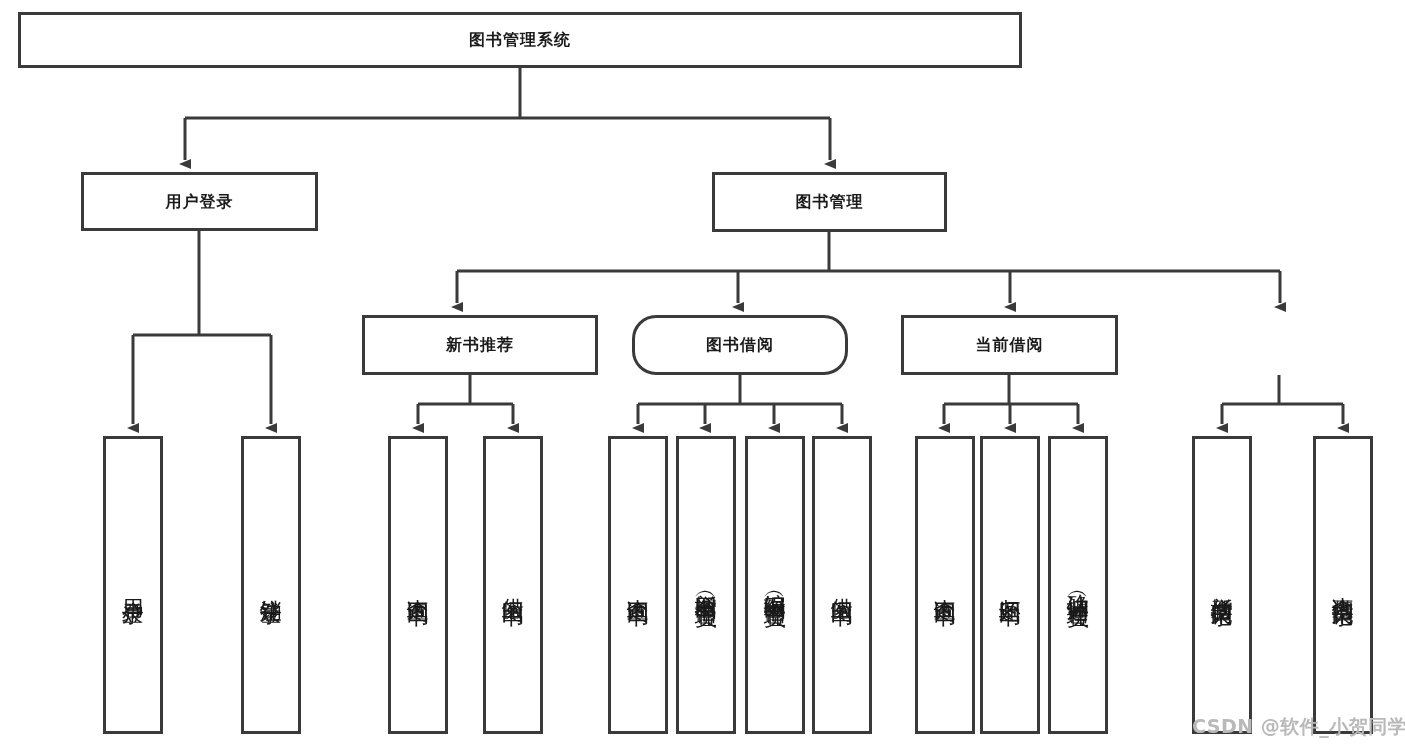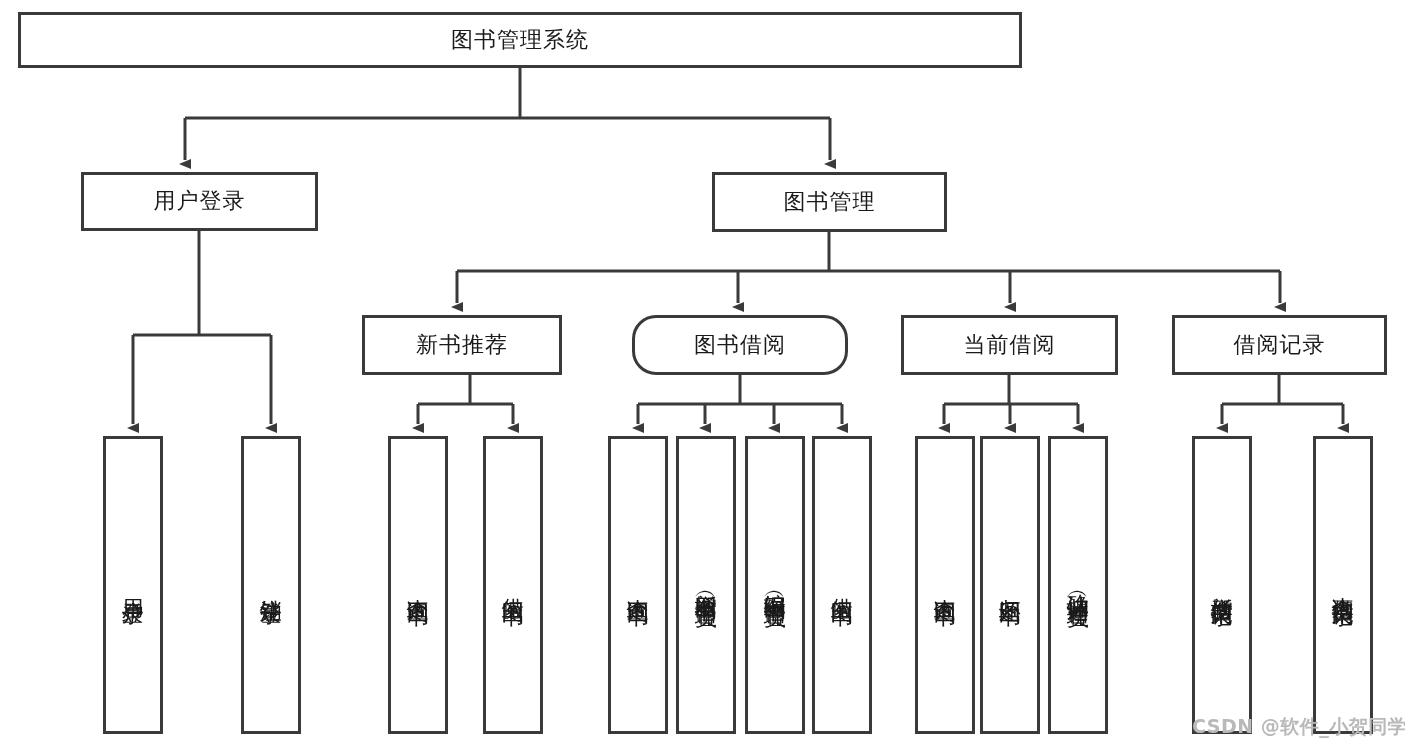--- a/index.html
+++ b/index.html
@@ -21,23 +21,24 @@
     position: absolute;
     box-sizing: border-box;
     border: 3px solid #3a3a3a;
     background: #ffffff;
     display: flex;
     align-items: center;
     justify-content: center;
     color: #1a1a1a;
   }
   .node-h {
-    font-size: 22px;
+    font-size: 16px;
     letter-spacing: 1px;
     line-height: 1.2;
+    font-weight: bold;
   }
   .node-v {
     writing-mode: vertical-rl;
     text-orientation: upright;
     font-size: 22px;
     line-height: 1.35;
     letter-spacing: 2px;
     padding: 6px 0;
     text-align: center;
   }
@@ -113,24 +114,23 @@
       <path d="M1222,404 L1222,424" marker-end="url(#arrow)"></path>
       <path d="M1343,404 L1343,424" marker-end="url(#arrow)"></path>
     </g>
   </svg>
 
   <div class="node node-h" style="left:18px; top:12px; width:1004px; height:56px;">图书管理系统</div>
 
   <div class="node node-h" style="left:81px; top:172px; width:237px; height:59px;">用户登录</div>
   <div class="node node-h" style="left:712px; top:172px; width:235px; height:60px;">图书管理</div>
 
-  <div class="node node-h" style="left:362px; top:315px; width:200px; height:60px;">新书推荐</div>
+  <div class="node node-h" style="left:362px; top:315px; width:236px; height:60px;">新书推荐</div>
   <div class="node node-h" style="left:632px; top:315px; width:216px; height:60px;border-radius:24px;">图书借阅</div>
   <div class="node node-h" style="left:901px; top:315px; width:217px; height:60px;">当前借阅</div>
-  <div class="node node-h" style="left:1172px; top:315px; width:215px; height:60px;">借阅记录</div>
 
   <div class="node node-v" style="left:103px; top:436px; width:60px; height:298px;">用户登录</div>
   <div class="node node-v" style="left:241px; top:436px; width:60px; height:298px;">注销登录</div>
 
   <div class="node node-v" style="left:388px; top:436px; width:60px; height:298px;">查询图书</div>
   <div class="node node-v" style="left:483px; top:436px; width:60px; height:298px;">借阅图书</div>
 
   <div class="node node-v" style="left:608px; top:436px; width:60px; height:298px;">查询图书</div>
   <div class="node node-v" style="left:676px; top:436px; width:60px; height:298px;">新增图书（管理员）</div>
   <div class="node node-v" style="left:745px; top:436px; width:60px; height:298px;">编辑图书（管理员）</div>

